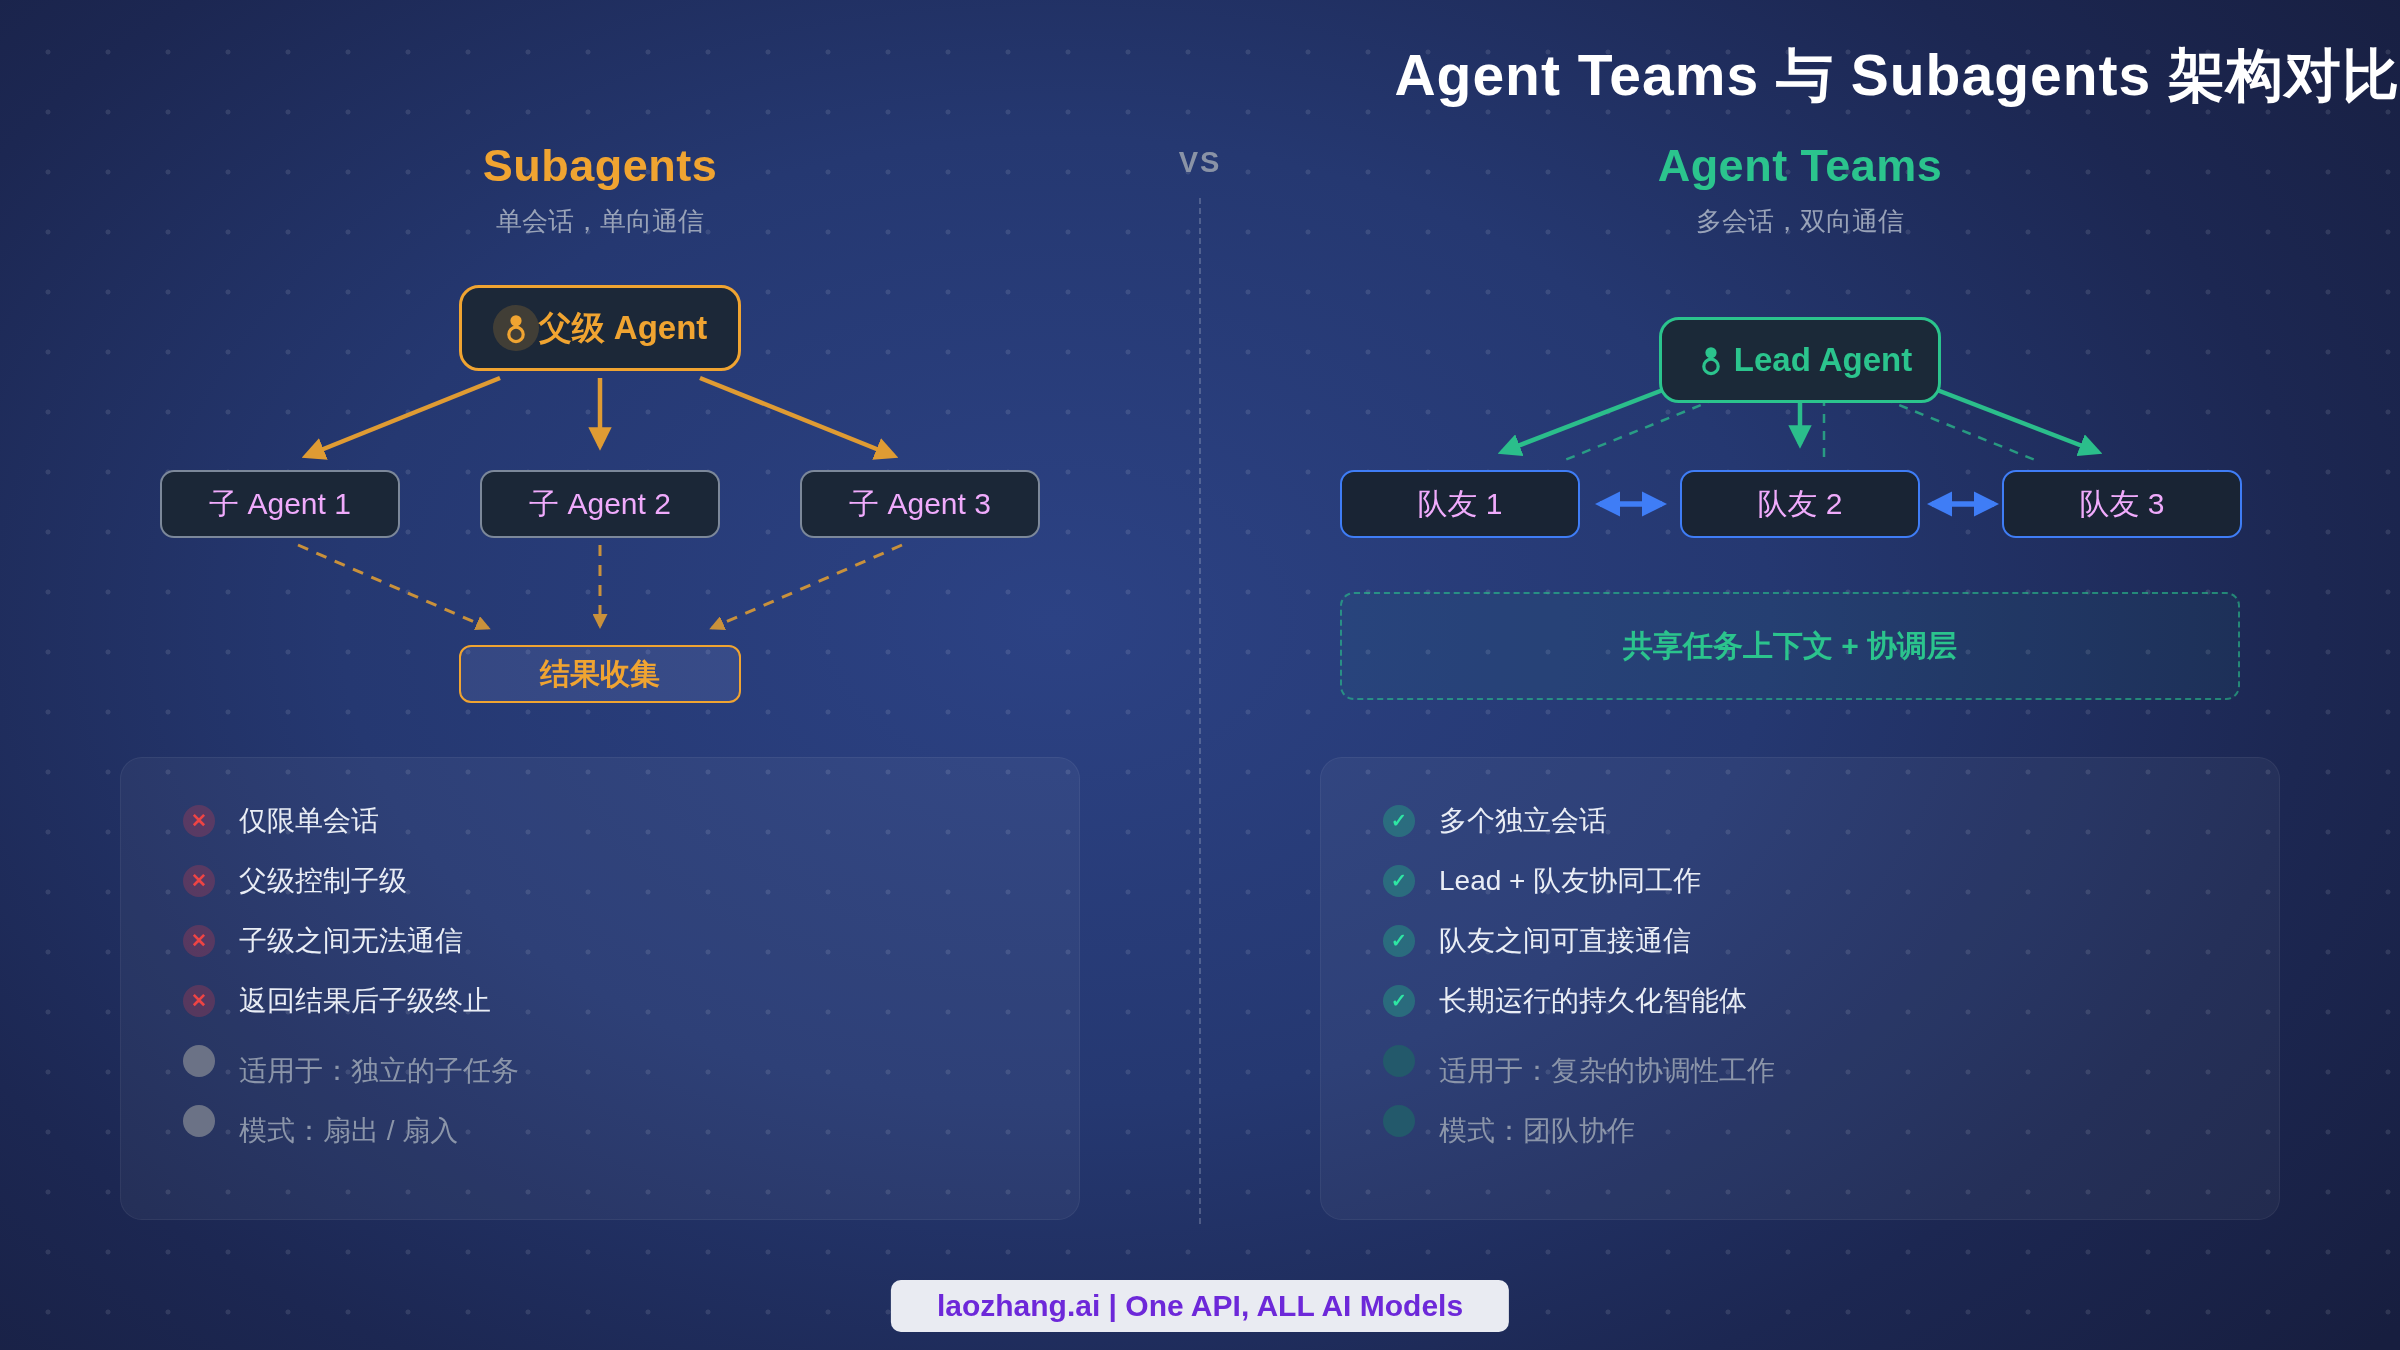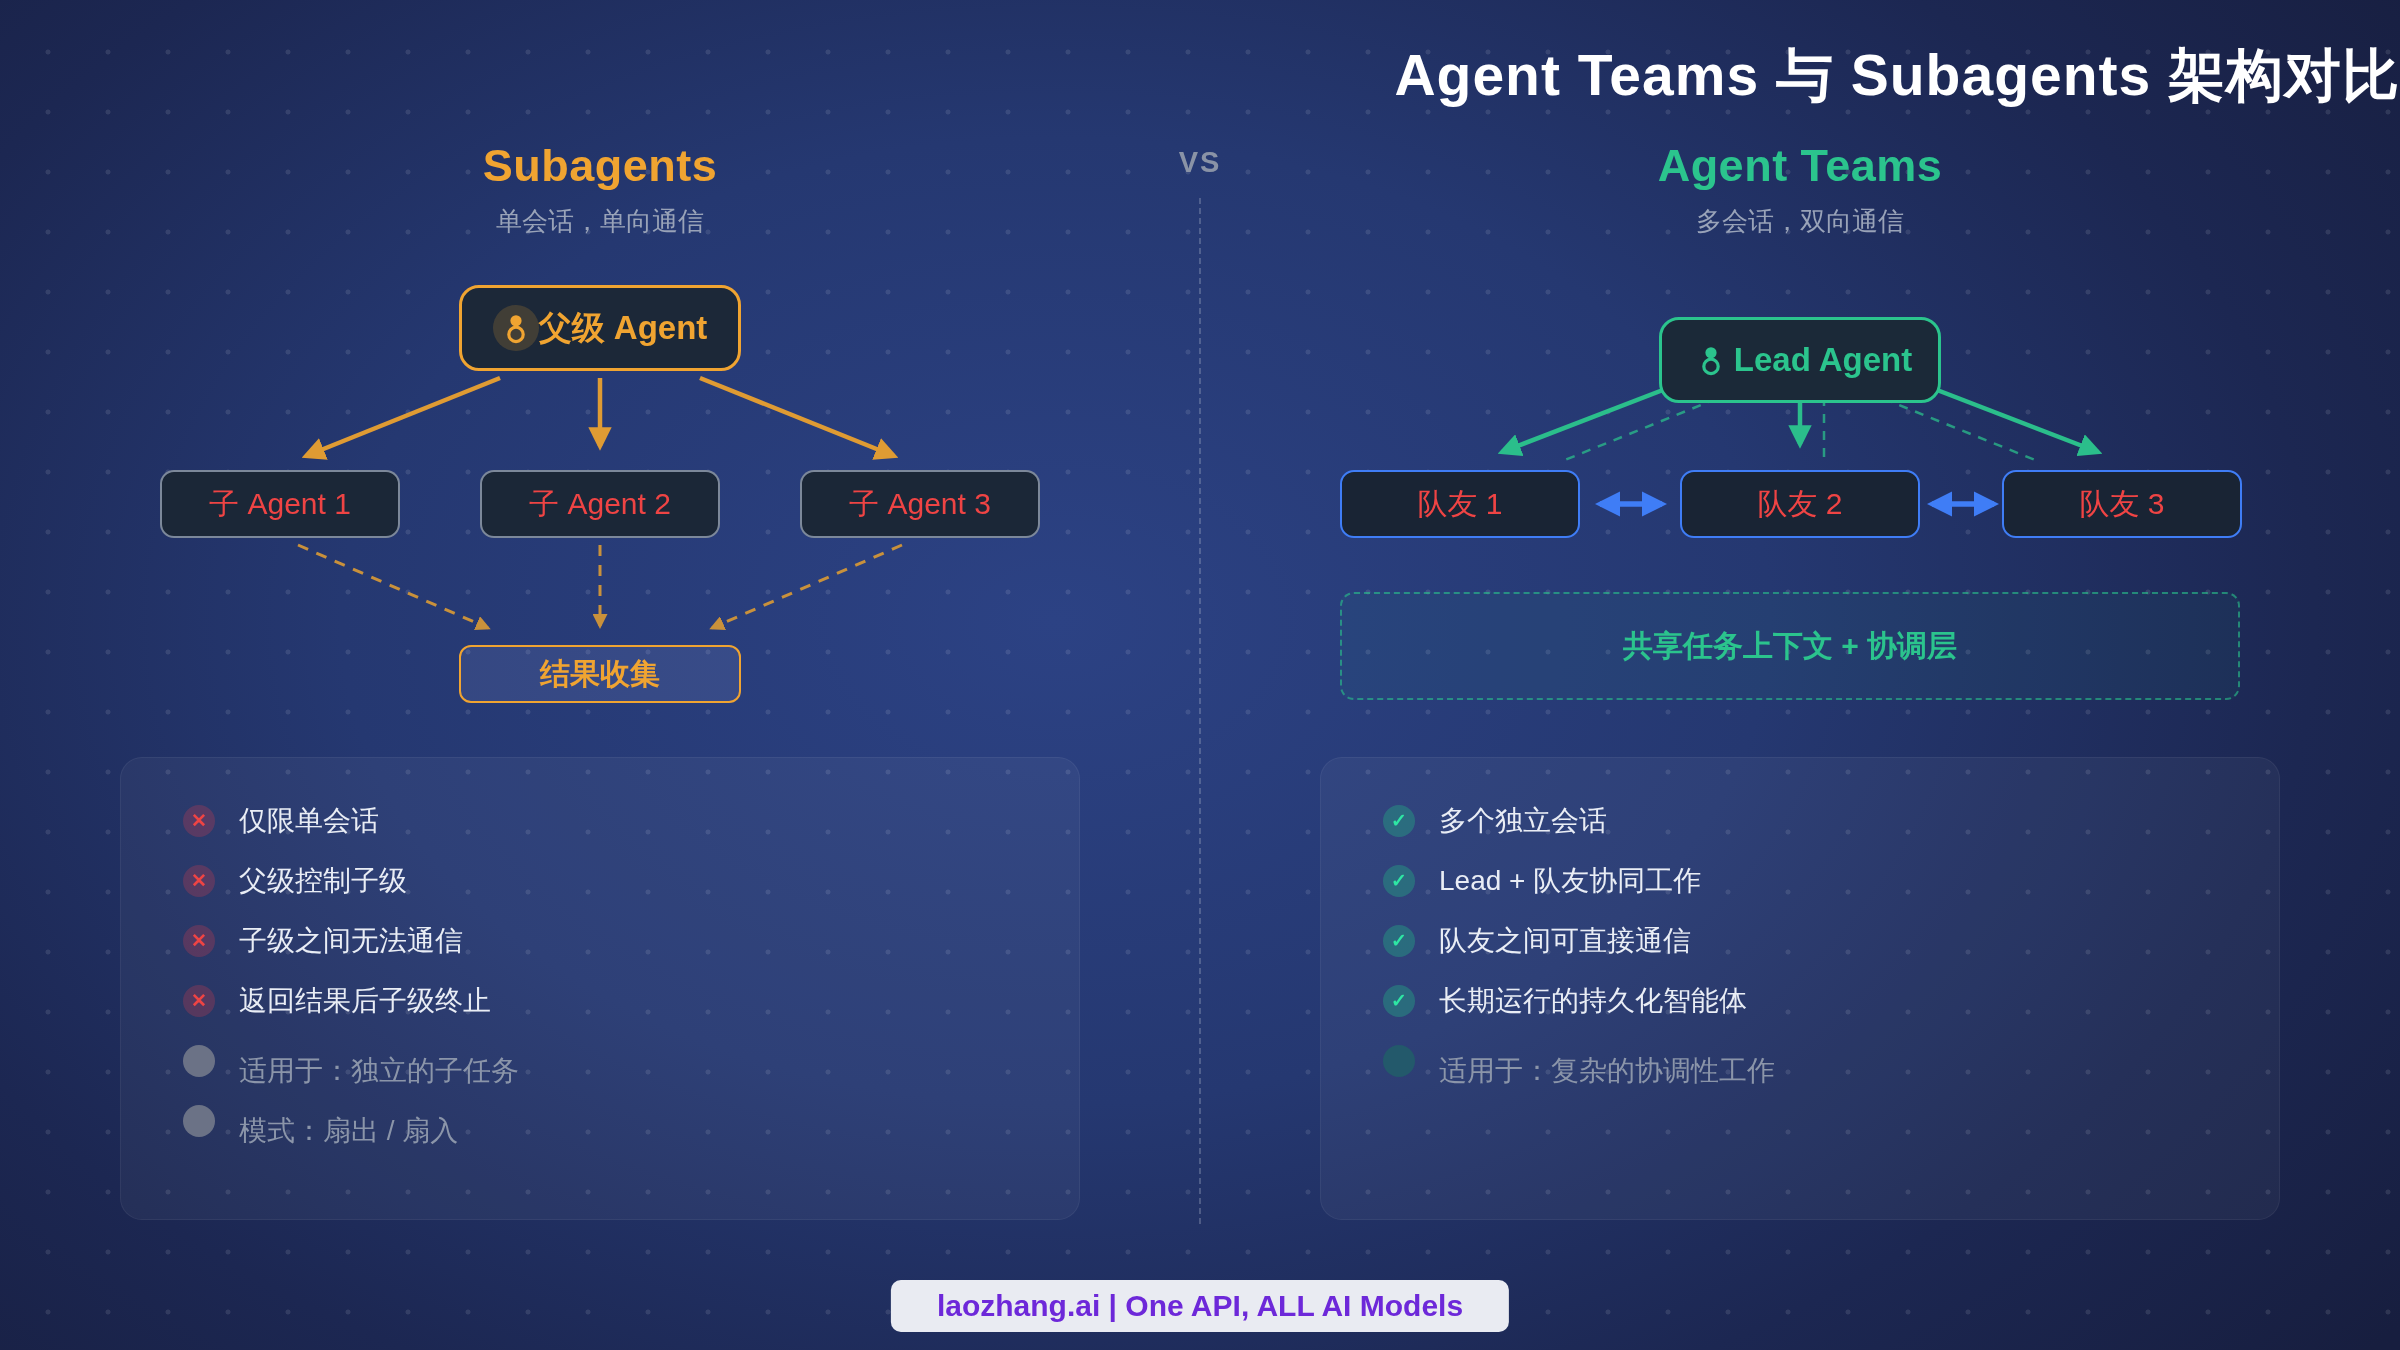--- a/index.html
+++ b/index.html
@@ -38,21 +38,21 @@
     position:absolute; left:1199px; top:198px; height:1026px; width:0;
     border-left:2px dashed rgba(170,180,200,0.32);
   }
 
   
   .node{
     position:absolute; transform:translateX(-50%);
     display:flex; align-items:center; justify-content:center; 
     background:#1b2737; border-radius:14px;
   }
-  .node .label{ font-size:30px; color:#ef4444; }
+  .node .label{ font-size:30px; color:#f0abfc; }
 
   .node.parent{
     left:600px; top:285px; width:282px; height:86px;
     border:3px solid #F0A431; border-radius:20px; background:#1c2838;
   }
   .node.parent .label{ color:#F0A431; font-size:33px; font-weight:bold; }
   .node.lead{
     left:1800px; top:285px; width:282px; height:86px;
     border:3px solid #2BC48D; border-radius:20px; background:#1b2938;margin-top:32px;
   }
@@ -272,18 +272,22 @@
         <span class="pt-text">队友之间可直接通信</span>
       </li>
       <li class="point">
         <span class="pt-ico check">✓</span>
         <span class="pt-text">长期运行的持久化智能体</span>
       </li>
       <li class="point muted">
         <span class="pt-ico dot-teal"></span>
         <span class="pt-text">适用于：复杂的协调性工作</span>
       </li>
+      <li class="point muted">
+        <span class="pt-ico dot-teal"></span>
+        <span class="pt-text">模式：团队协作</span>
+      </li>
     </ul>
   </div>
 
   <div class="footer-badge">laozhang.ai | One API, ALL AI Models</div>
 
 </div>
 
 </body></html>

